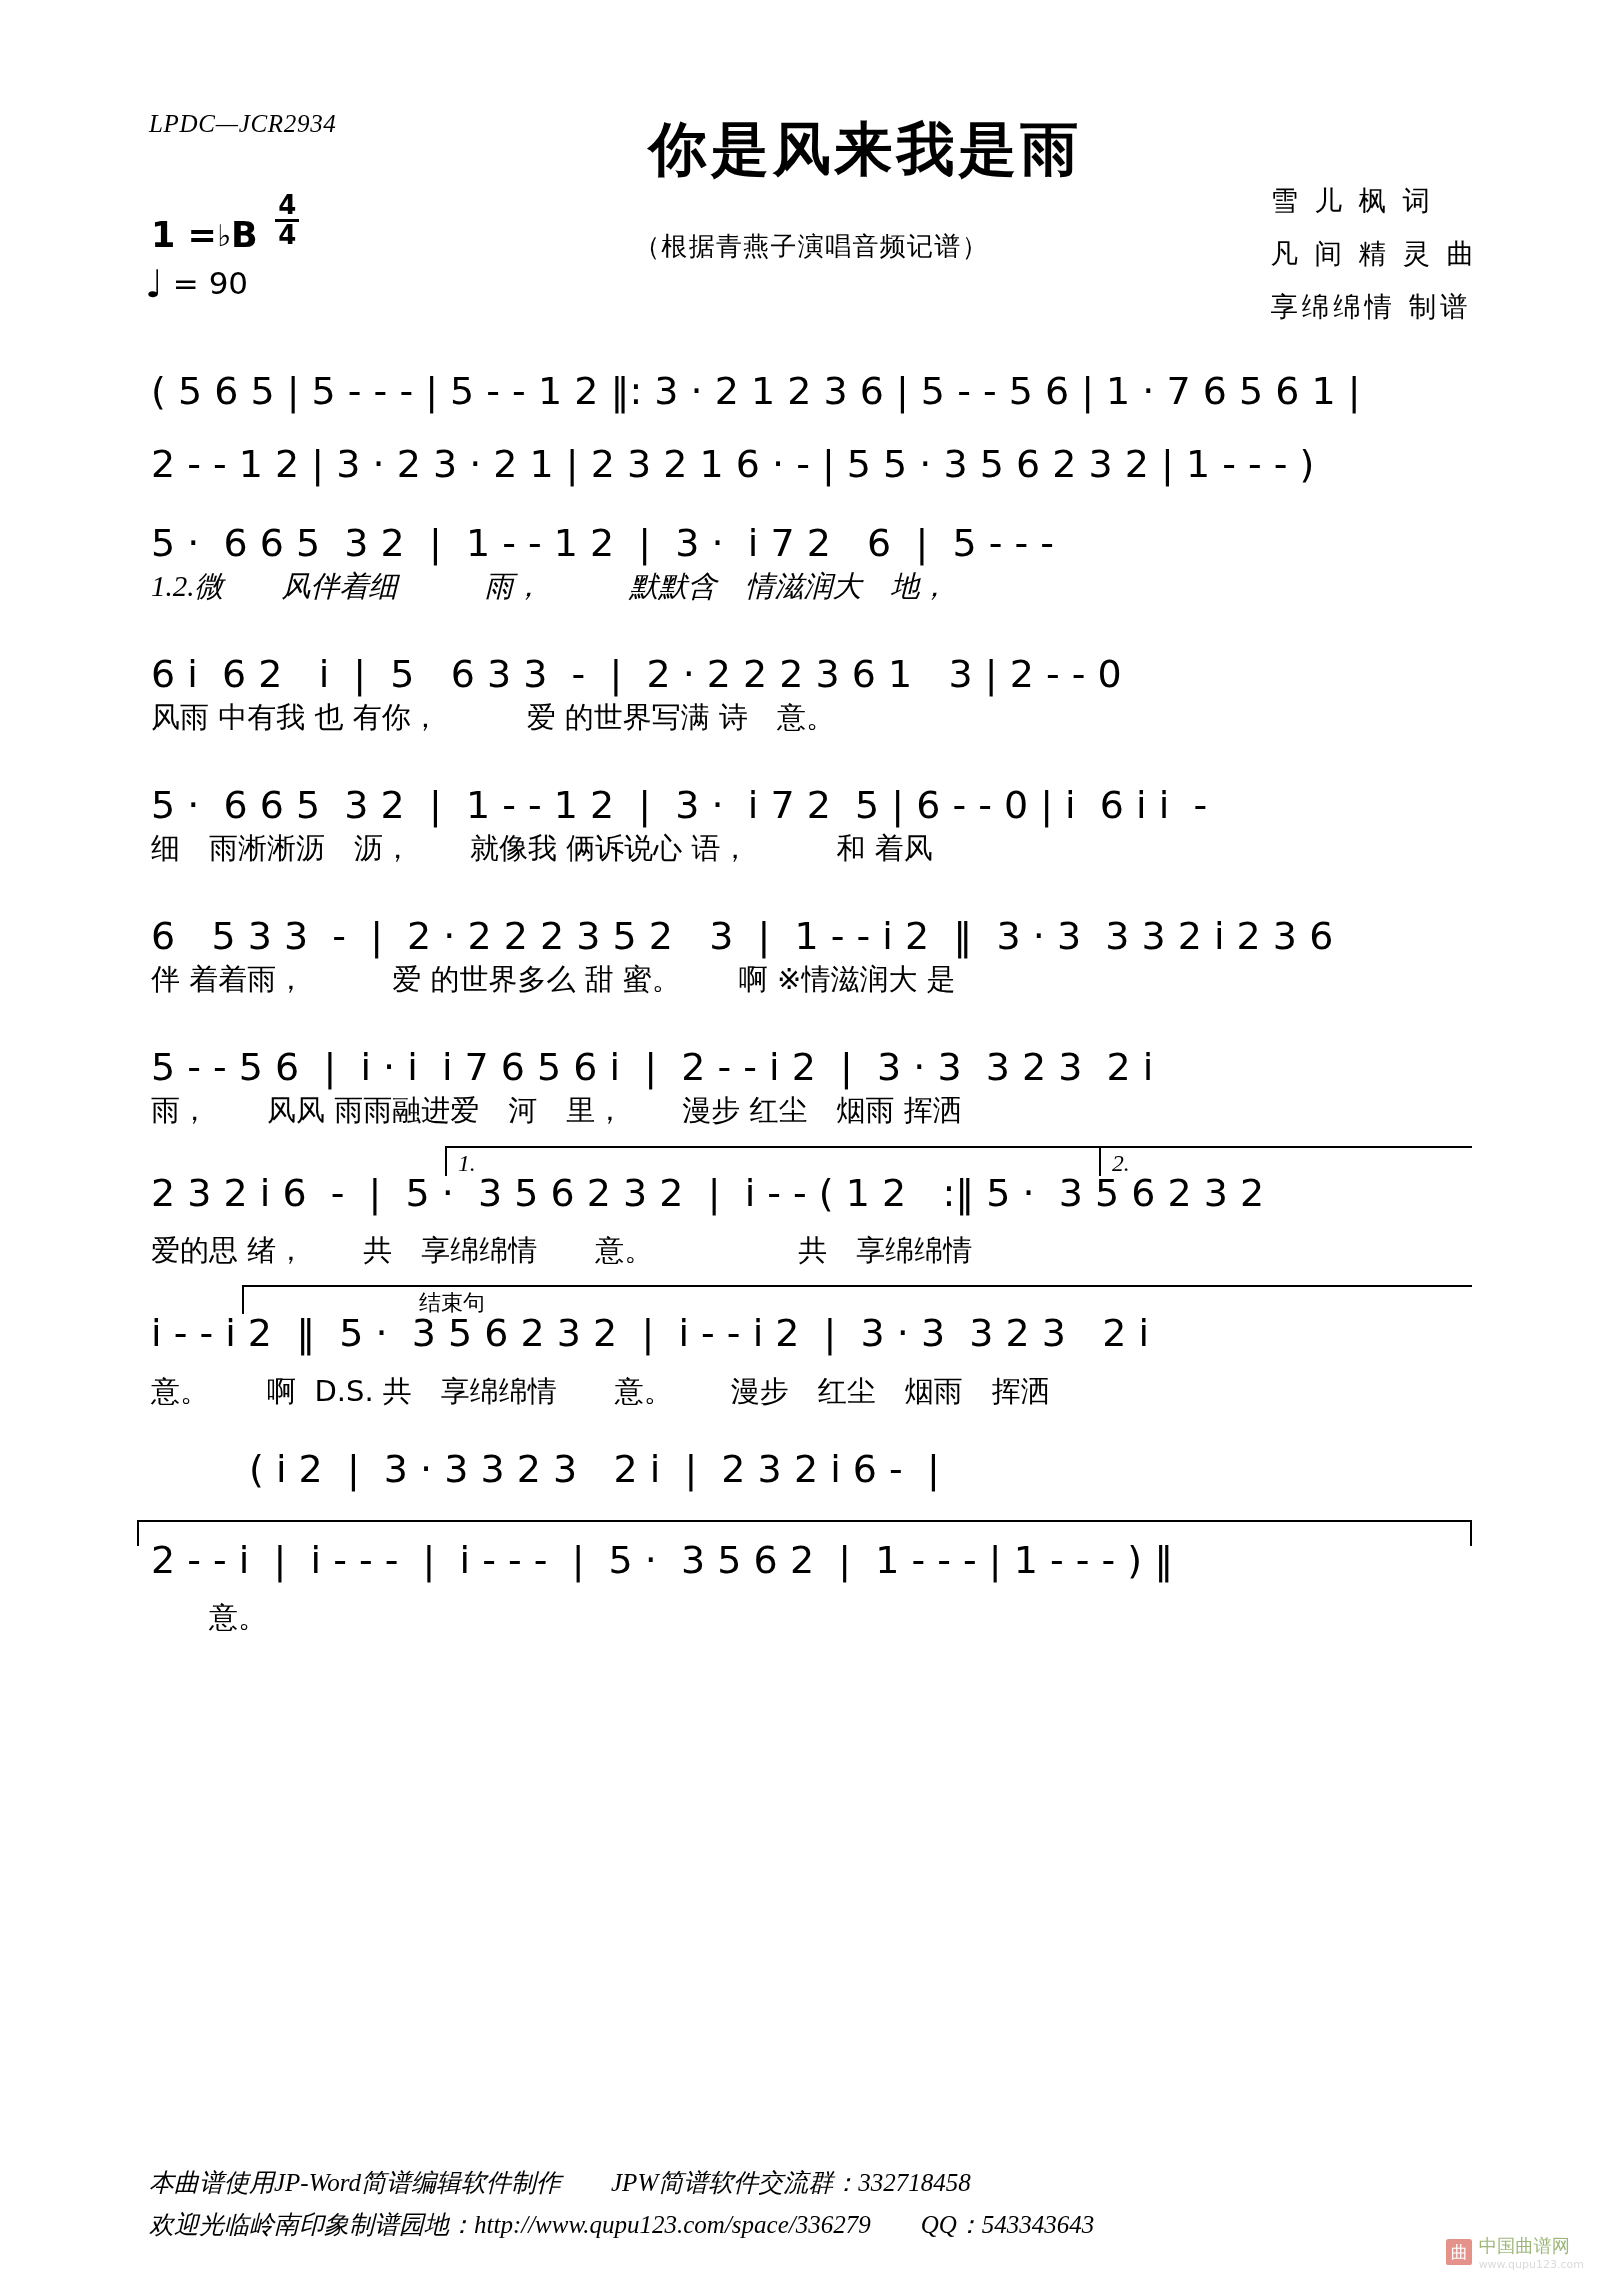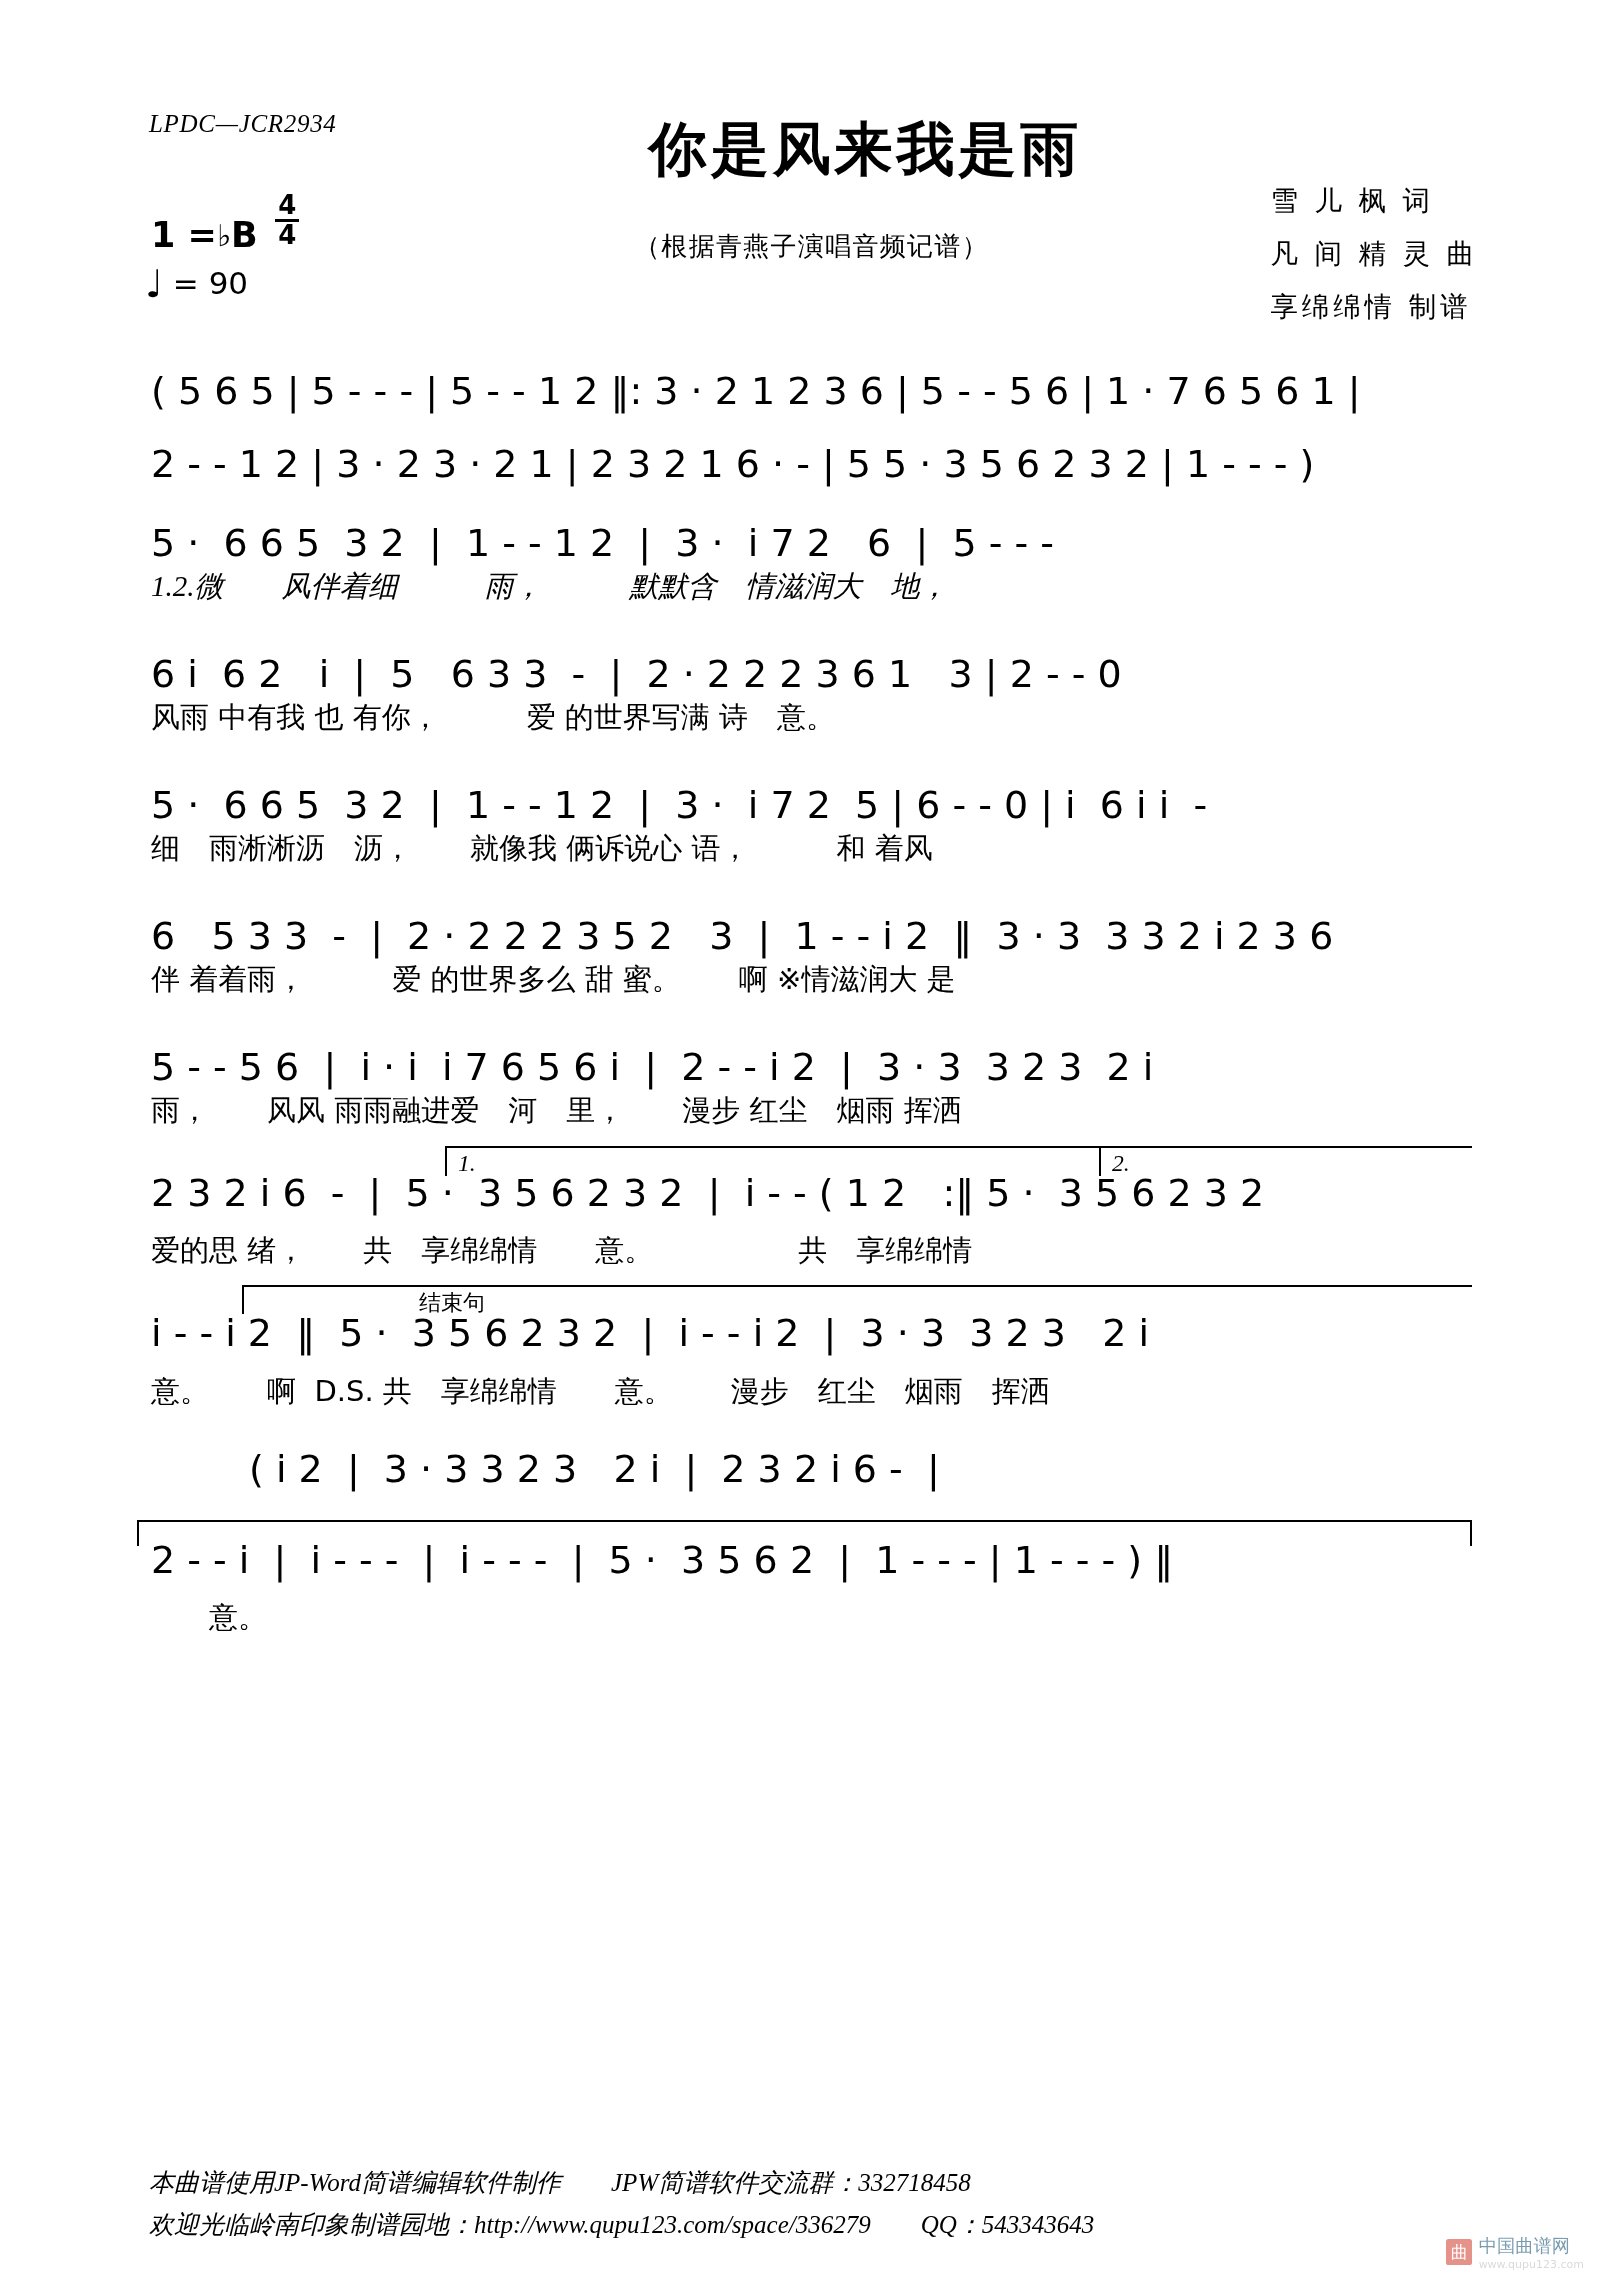--- a/index.html
+++ b/index.html
@@ -55,21 +55,21 @@
   .footer div {
     font-family:"Liberation Serif", serif; font-style:italic; font-size:25px; margin-bottom:9.2px; white-space:nowrap;
   }
   .watermark {
     position:absolute; right:39px; bottom:23.6px; display:flex; align-items:center; gap:6.5px; opacity:0.55;
   }
   .wm-box {
     width:26px; height:26px; background:#d03a2d; color:#fff; font-family:"DejaVu Sans", sans-serif;
     font-size:17px; display:flex; align-items:center; justify-content:center; border-radius:2.6px;
   }
-  .wm-txt { font-family:"DejaVu Sans", sans-serif; font-size:18.3px; color:#0c4a6e; }
+  .wm-txt { font-family:"DejaVu Sans", sans-serif; font-size:18.3px; color:#4d7c0f; }
   .wm-sub { font-family:"DejaVu Sans", sans-serif; font-size:11px; color:#bbb; }
 </style>
 </head>
 <body>
 
 <div class="page">
 
   <div class="catalog">LPDC—JCR2934</div>
   <div class="title">你是风来我是雨</div>
   <div class="subtitle">（根据青燕子演唱音频记谱）</div>

